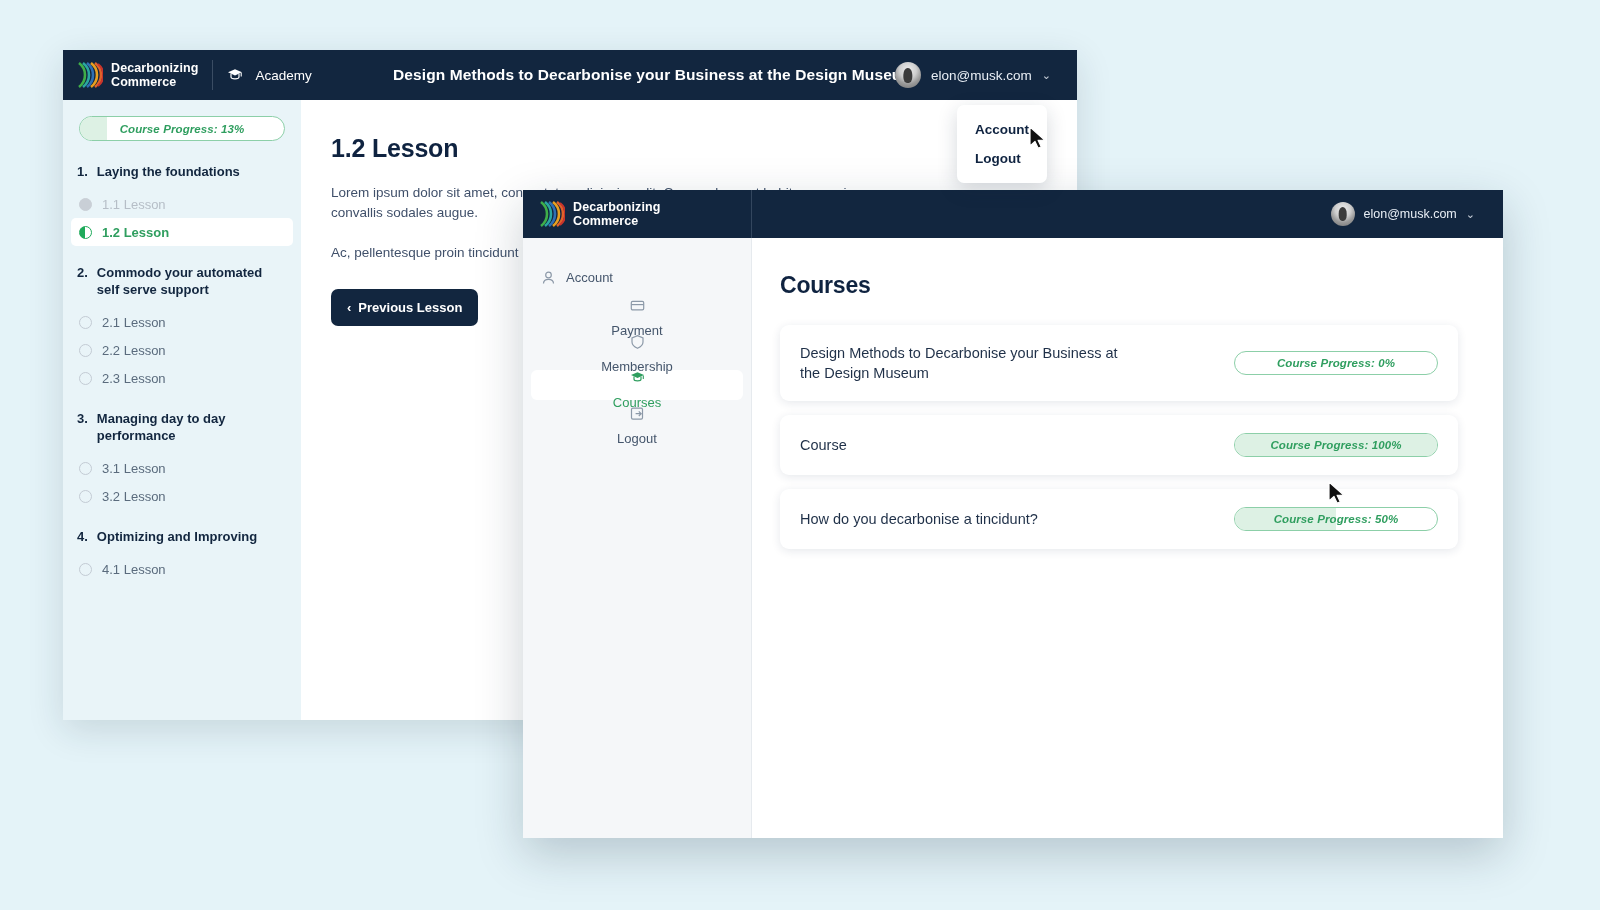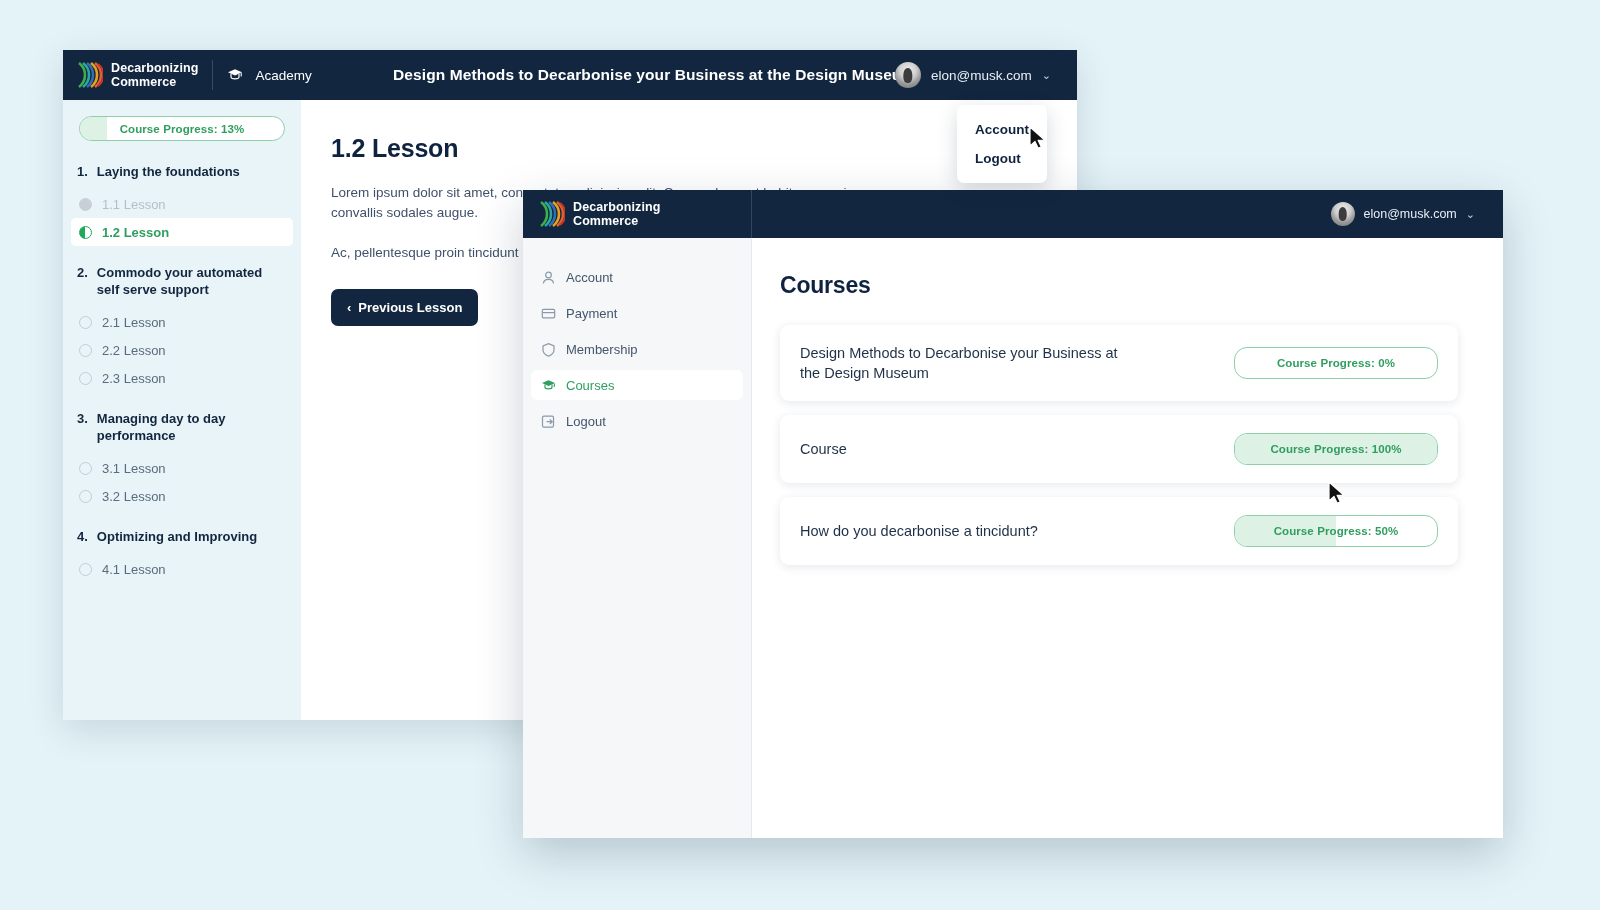--- a/index.html
+++ b/index.html
@@ -57,21 +57,21 @@
   .bw-sidebar { width: 238px; background: #e9f4f8; padding-top: 16px; flex: 0 0 238px; }
   .progress-pill {
     position: relative; height: 25px; border: 1px solid #8ccfa8; border-radius: 13px;
     background: #ffffff; overflow: hidden; display: flex; align-items: center;
     justify-content: center;
   }
   .progress-pill .fill {
     position: absolute; left: 0; top: 0; bottom: 0; background: #ddf1e4;
   }
   .progress-pill .plabel {
-    position: relative; color: #2f9e5f; font-size: 11.5px; font-weight: 700; letter-spacing: .1px;
+    position: relative; color: #2f9e5f; font-size: 11.5px; font-weight: 700; letter-spacing: .1px; font-style: italic;
   }
   .sidebar-progress { margin: 0 16px 22px 16px; }
 
   .chapter {
     display: flex; gap: 9px; padding: 0 16px 0 14px; margin: 18px 0 10px 0;
     color: #12263f; font-size: 13px; font-weight: 700; line-height: 17px;
   }
   .chapter .num { flex: 0 0 auto; }
   .lesson-row {
     display: flex; align-items: center; gap: 10px; height: 28px;
@@ -114,34 +114,34 @@
   .fw-header { height: 48px; background: #12263f; display: flex; align-items: center; position: relative; }
   .fw-logo-pane { width: 229px; height: 48px; display: flex; align-items: center; padding-left: 16px; border-right: 1px solid #33465e; }
   .fw-user { position: absolute; right: 28px; top: 50%; transform: translateY(-50%); display: flex; align-items: center; gap: 9px; color: #e8eef5; font-size: 12.5px; }
 
   .fw-body { display: flex; height: 600px; }
   .fw-sidebar { width: 229px; flex: 0 0 229px; background: #f5f7f9; padding-top: 24px; border-right: 1px solid #e6eaee; }
   .nav-item {
     display: flex; align-items: center; gap: 10px; height: 30px; margin: 0 8px;
     padding: 0 10px; font-size: 13px; color: #45566c; border-radius: 6px; cursor: pointer;
   }
-  .nav-item + .nav-item { margin-top: 6px; }
+  .nav-item + .nav-item { margin-top: 6px; flex-direction: column; }
   .nav-item.active { background: #ffffff; color: #2f9e5f; font-weight: 400; }
   .nav-icon { width: 15px; height: 15px; flex: 0 0 15px; display: block; }
 
   .fw-main { flex: 1; background: #ffffff; padding: 34px 45px 0 28px; }
   .fw-h1 { font-size: 23px; font-weight: 700; color: #0f2340; letter-spacing: -.2px; }
   .cards { margin-top: 26px; }
   .course-card {
     background: #ffffff; border-radius: 9px; box-shadow: 0 2px 10px rgba(25,50,80,.11);
     padding: 18px 20px; display: flex; align-items: center; justify-content: space-between;
     gap: 20px; margin-bottom: 14px; cursor: pointer;
   }
   .course-title { font-size: 14.5px; line-height: 20px; color: #1f3048; max-width: 330px; }
-  .card-pill { width: 204px; flex: 0 0 204px; height: 32px; }
+  .card-pill { width: 204px; flex: 0 0 204px; height: 24px; }
   .card-pill .plabel { font-size: 11.5px; }
 
   
   .cursor { position: absolute; width: 19px; height: 24px; z-index: 60; pointer-events: none; }
 </style>
 </head>
 <body>
 
 <div class="stage">
 

